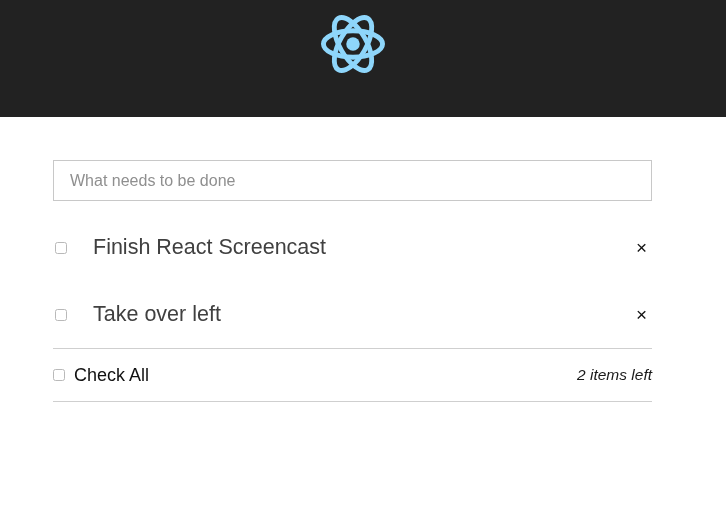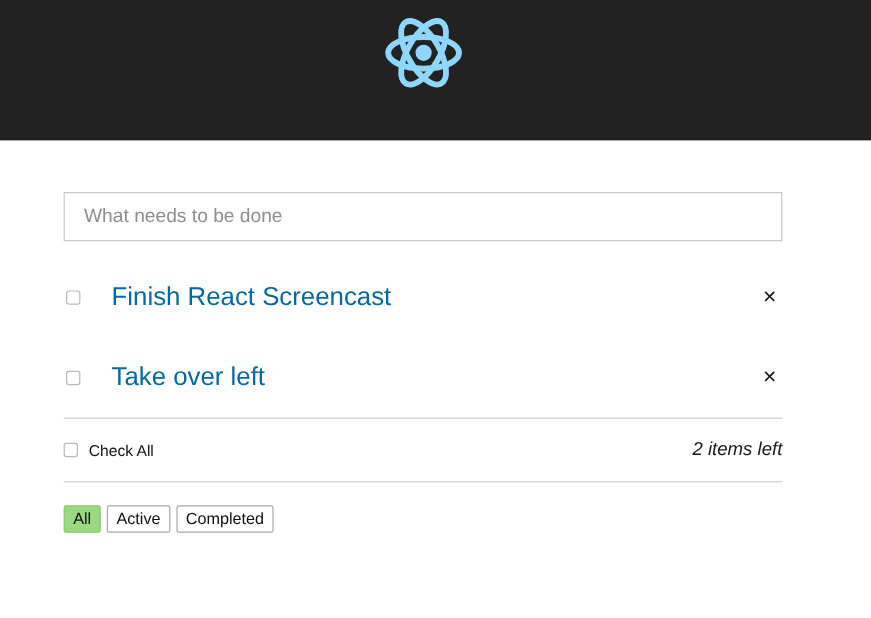--- a/index.html
+++ b/index.html
@@ -47,21 +47,21 @@
     border: 1px solid #b9b9b9;
     border-radius: 2.5px;
     background: #ffffff;
     box-sizing: border-box;
     flex: 0 0 auto;
   }
   .todo-row .cb { margin-left: 2px; }
   .todo-label {
     margin-left: 26px;
     font-size: 21.5px;
-    color: #0369a1;
+    color: #404040;
     white-space: nowrap;
   }
   .delete-btn {
     margin-left: auto;
     margin-right: 3px;
     background: none;
     border: none;
     padding: 0 2px;
     font-size: 19px;
     line-height: 1;
@@ -71,21 +71,21 @@
   }
   .footer-row {
     box-sizing: border-box;
     height: 54px;
     border-top: 1px solid #cfcfcf;
     border-bottom: 1px solid #cfcfcf;
     display: flex; align-items: center;
   }
   .check-all-label {
     margin-left: 9px;
-    font-size: 13px;
+    font-size: 18px;
     color: #111111;
   }
   .items-left {
     margin-left: auto;
     font-size: 15.5px;
     color: #1a1a1a;
     font-style: italic;
   }
   .filter-row {
     margin-top: 19px;
@@ -141,19 +141,14 @@
       <button class="delete-btn">×</button>
     </div>
   </div>
 
   <div class="footer-row">
     <input type="checkbox" class="cb" style="">
     <span class="check-all-label">Check All</span>
     <span class="items-left">2 items left</span>
   </div>
 
-  <div class="filter-row">
-    <button class="filter-btn active">All</button>
-    <button class="filter-btn">Active</button>
-    <button class="filter-btn">Completed</button>
-  </div>
 
 </div>
 
 </body></html>

